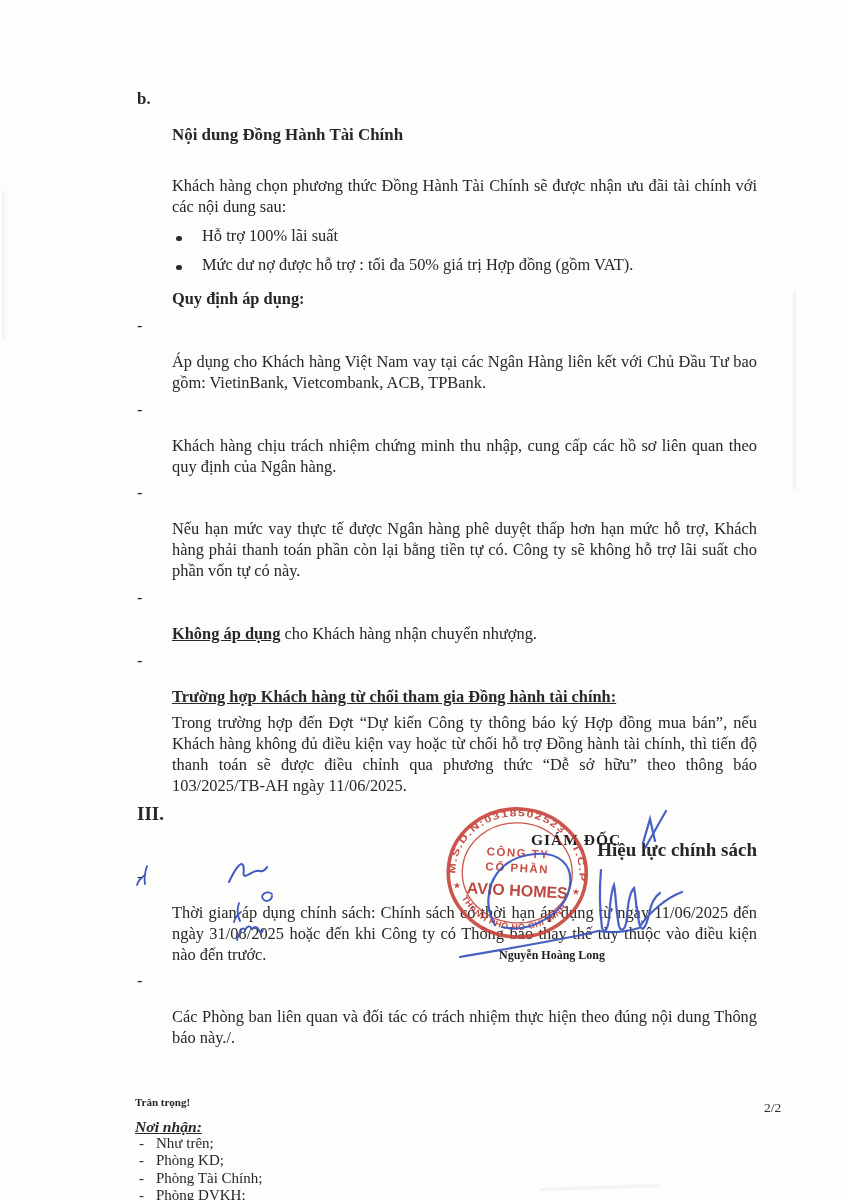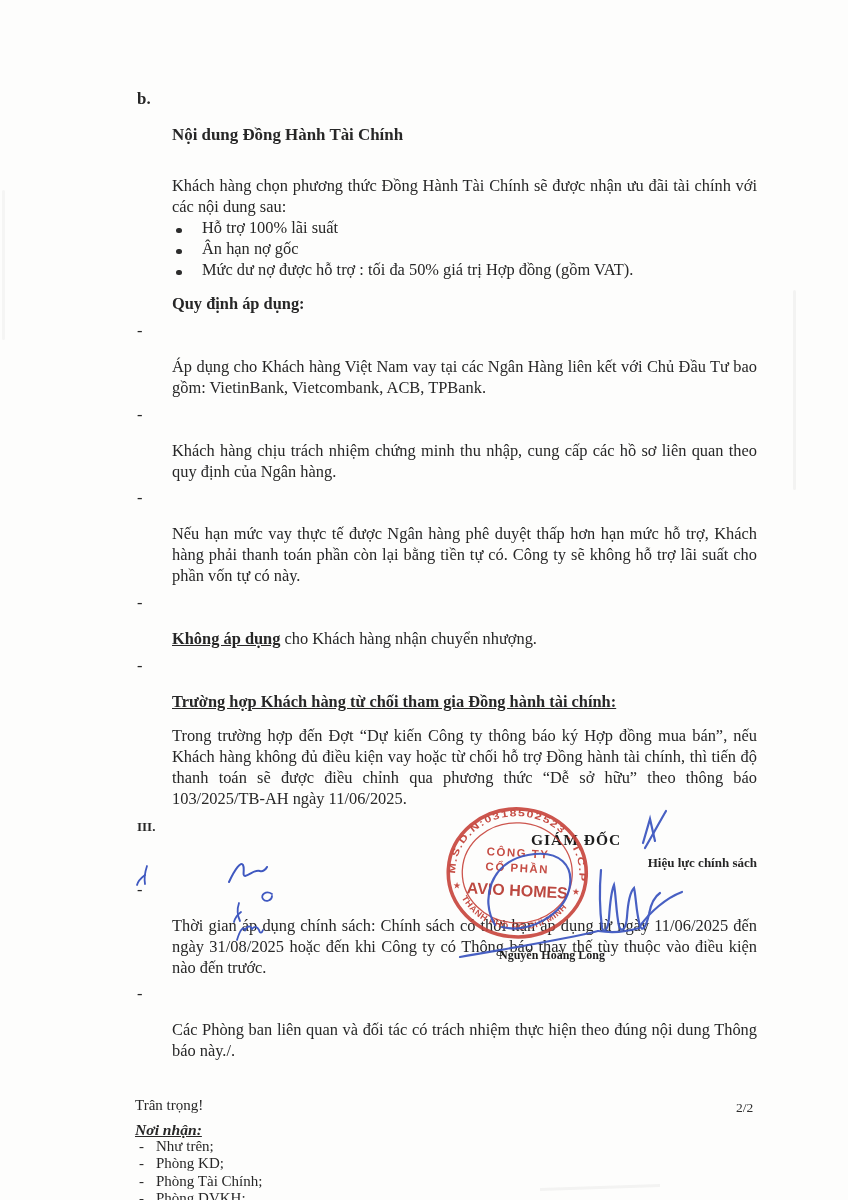--- a/index.html
+++ b/index.html
@@ -12,47 +12,47 @@
   }
   
   .doc { position:absolute; left:135px; top:88px; width:622px; font-size:16.4px; line-height:21px; }
   .row { display:flex; }
   .row .marker { flex:0 0 37px; padding-left:2px; }
   .row .body { flex:1 1 auto; text-align:justify;margin-top:36px; }
   .b-head { font-weight:bold; font-size:16.9px; line-height:22px; }
   .b-head .body { text-align:left; }
   .intro { margin:29px 0 0 37px; text-align:justify; }
   .bullets { margin-left:37px; }
-  .bullet { display:flex; }
+  .bullet { display:flex; margin-top:8px; }
   .bullet .dotcell { flex:0 0 30px; padding-left:4px; }
   .dot { display:inline-block; width:5.5px; height:5.5px; border-radius:50%; background:#2c2c2c; margin-top:8px; }
   .btext { flex:1 1 auto; text-align:justify; }
   .rules-title { margin:13px 0 0 37px; font-weight:bold; }
   .d1 { margin-top:6px; } .d2 { margin-top:6px; } .d3 { margin-top:5px; }
   .d4 { margin-top:6px; } .d5 { margin-top:6px; }
   .bold { font-weight:bold;text-decoration:underline; }
-  .refusal { margin:13px 0 0 37px; text-align:justify; }
-  .sec3 { margin-top:7px; font-weight:bold; font-size:13px; line-height:22px; }
+  .refusal { margin:5px 0 0 37px; text-align:justify; }
+  .sec3 { margin-top:7px; font-weight:bold; font-size:19px; line-height:22px; }
   .sec3 .body { text-align:right; }
   .e1 { margin-top:5px; } .e2 { margin-top:5px; }
-  .regards { margin-top:34px; font-size:15px; }
+  .regards { margin-top:44px; font-size:11px;font-weight:bold; }
   .recipients-head { margin-top:5px; font-weight:bold; font-style:italic; font-size:15.6px; line-height:17px;text-decoration:underline; }
   .recipients { font-size:15px; line-height:17.4px; }
   .rrow { display:flex; }
   .rrow .rdash { flex:0 0 21px; padding-left:4px; }
   
   .stamp-wrap { position:absolute; left:437px; top:803px; width:164px; height:150px; transform:rotate(3deg); opacity:.9; z-index:3; }
   .giamdoc { position:absolute; left:531px; top:831px; font-weight:bold; font-size:15.5px; letter-spacing:1px; color:#1d1d1d; z-index:2; }
   .signer-name { position:absolute; left:499px; top:948px; font-weight:bold; font-size:12px; color:#1d1d1d; z-index:2; }
   .sig { position:absolute; left:430px; top:800px; z-index:4; }
   .inkmark { position:absolute; z-index:4; }
   .m1 { left:134px; top:864px; } .m2 { left:226px; top:858px; }
   .m3 { left:258px; top:889px; } .m4 { left:231px; top:901px; }
   .m5 { left:235px; top:921px; }
-  .pagenum { position:absolute; left:736px; top:1100px; font-size:13.5px; color:#2e2e2e; }
+  .pagenum { position:absolute; left:764px; top:1100px; font-size:13.5px; color:#2e2e2e; }
   
   .streak-r { position:absolute; left:793px; top:290px; width:3px; height:200px; background:rgba(60,60,60,.05); border-radius:2px; }
   .streak-l { position:absolute; left:2px; top:190px; width:3px; height:150px; background:rgba(60,60,60,.04); border-radius:2px; }
   .smudge-b { position:absolute; left:540px; top:1186px; width:120px; height:3px; background:rgba(60,60,60,.05); transform:rotate(-2deg); }
   svg text { font-family:"Liberation Sans","DejaVu Sans",sans-serif; }
 </style>
 </head>
 <body>
 
 <div class="page">
@@ -67,24 +67,20 @@
       <div class="marker">b.</div>
       <div class="body">Nội dung Đồng Hành Tài Chính</div>
     </div>
 
     <div class="intro">Khách hàng chọn phương thức Đồng Hành Tài Chính sẽ được nhận ưu đãi tài chính với các nội dung sau:</div>
 
     <div class="bullets">
       <div class="bullet">
         <div class="dotcell"><span class="dot"></span></div>
         <div class="btext">Hỗ trợ 100% lãi suất</div>
-      </div>
-      <div class="bullet">
-        <div class="dotcell"><span class="dot"></span></div>
-        <div class="btext">Ân hạn nợ gốc</div>
       </div>
       <div class="bullet">
         <div class="dotcell"><span class="dot"></span></div>
         <div class="btext">Mức dư nợ được hỗ trợ : tối đa 50% giá trị Hợp đồng (gồm VAT).</div>
       </div>
     </div>
 
     <div class="rules-title">Quy định áp dụng:</div>
 
     <div class="row d1">

